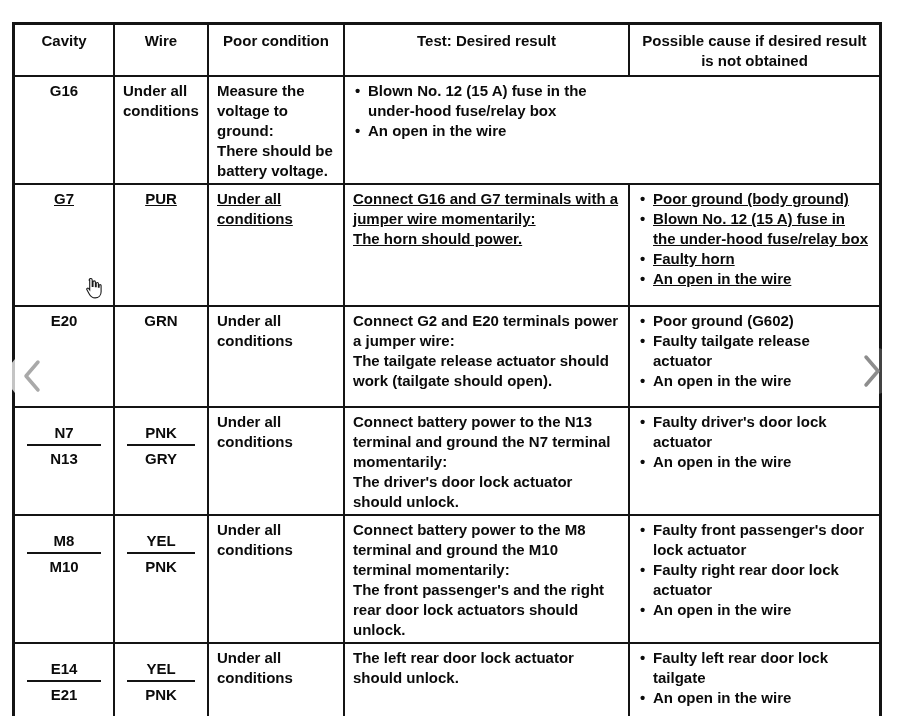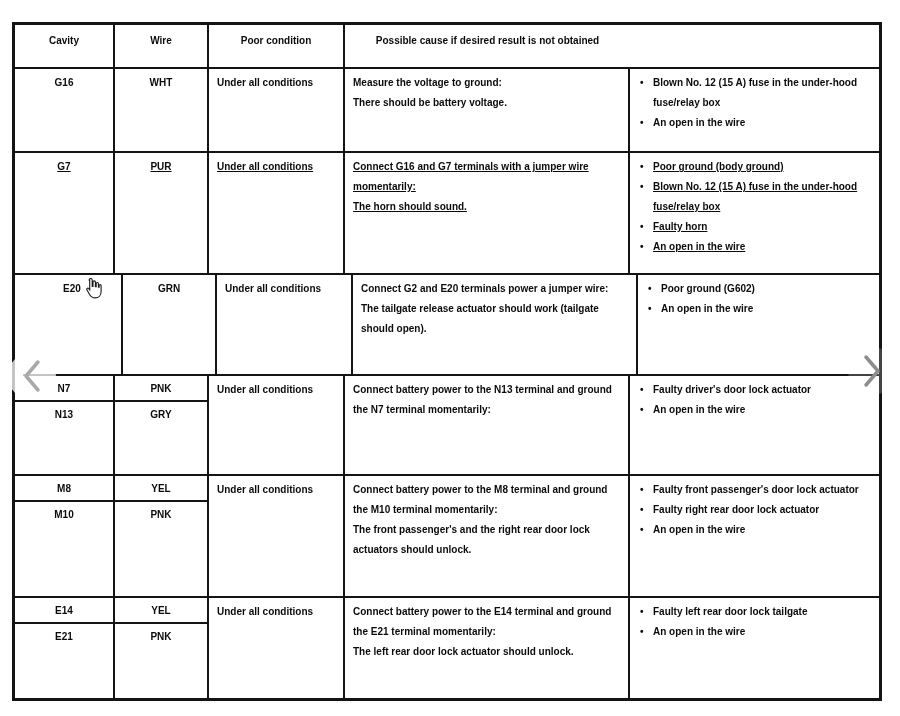--- a/index.html
+++ b/index.html
@@ -21,38 +21,38 @@
   }
   .row {
     display: grid;
     grid-template-columns: 100px 94px 136px 285px 1fr;
     border-bottom: 2px solid #141414;
   }
   .row:last-child { border-bottom: none; }
   .cell {
     border-right: 2px solid #141414;
     padding: 4px 8px 2px 8px;
-    font-size: 10px;
+    font-size: 15px;
     font-weight: bold;
     line-height: 20px;
   }
   .cell:last-child { border-right: none; }
   .hdr .cell { text-align: center; padding-top: 6px; padding-bottom: 4px; }
   .hdr { min-height: 44px; }
   .c-cavity, .c-wire { text-align: center; }
-  .cell.dual { padding: 0; }
+  .cell.dual { padding: 12px; }
   .dual .sub { padding: 3px 4px 1px 4px; text-align: center; }
   .dual .sub.top { border-bottom: 2px solid #141414; min-height: 24px; }
   .test p { margin: 0; }
   .causes { margin: 0; padding: 0; list-style: none; }
   .causes li { position: relative; padding-left: 15px; }
   .causes li::before { content: "\2022"; position: absolute; left: 2px; top: 0; }
   .r1 { min-height: 84px; }
   .r2 { min-height: 122px; text-decoration: underline; }
-  .r3 { min-height: 101px; margin-left: 8px; }
+  .r3 { min-height: 101px; }
   .r4 { min-height: 100px; }
   .r5 { min-height: 122px; }
   .r6 { min-height: 100px; }
 
   .nav-btn {
     position: absolute;
     width: 48px; height: 48px;
     border-radius: 50%;
     border: none;
     background: rgba(255,255,255,0.75);
@@ -73,46 +73,46 @@
 </style>
 </head>
 <body>
 
 <div class="diag-table">
 
   <div class="row hdr">
     <div class="cell">Cavity</div>
     <div class="cell">Wire</div>
     <div class="cell">Poor condition</div>
+    <div class="cell">Test: Desired result</div>
     <div class="cell">Possible cause if desired result is not obtained</div>
   </div>
 
   <div class="row r1">
     <div class="cell c-cavity">G16</div>
-    <div class="cell c-wire">WHT</div>
     <div class="cell">Under all conditions</div>
     <div class="cell test">
       <p>Measure the voltage to ground:</p>
       <p>There should be battery voltage.</p>
     </div>
     <div class="cell">
       <ul class="causes">
         <li>Blown No. 12 (15 A) fuse in the under-hood fuse/relay box</li>
         <li>An open in the wire</li>
       </ul>
     </div>
   </div>
 
   <div class="row r2">
     <div class="cell c-cavity">G7</div>
     <div class="cell c-wire">PUR</div>
     <div class="cell">Under all conditions</div>
     <div class="cell test">
       <p>Connect G16 and G7 terminals with a jumper wire momentarily:</p>
-      <p>The horn should sound.</p>
+      <p>The horn should power.</p>
     </div>
     <div class="cell">
       <ul class="causes">
         <li>Poor ground (body ground)</li>
         <li>Blown No. 12 (15 A) fuse in the under-hood fuse/relay box</li>
         <li>Faulty horn</li>
         <li>An open in the wire</li>
       </ul>
     </div>
   </div>
@@ -121,37 +121,39 @@
     <div class="cell c-cavity">E20</div>
     <div class="cell c-wire">GRN</div>
     <div class="cell">Under all conditions</div>
     <div class="cell test">
       <p>Connect G2 and E20 terminals power a jumper wire:</p>
       <p>The tailgate release actuator should work (tailgate should open).</p>
     </div>
     <div class="cell">
       <ul class="causes">
         <li>Poor ground (G602)</li>
+        <li>Faulty tailgate release actuator</li>
         <li>An open in the wire</li>
       </ul>
     </div>
   </div>
 
   <div class="row r4">
     <div class="cell c-cavity dual">
       <div class="sub top">N7</div>
       <div class="sub">N13</div>
     </div>
     <div class="cell c-wire dual">
       <div class="sub top">PNK</div>
       <div class="sub">GRY</div>
     </div>
     <div class="cell">Under all conditions</div>
     <div class="cell test">
       <p>Connect battery power to the N13 terminal and ground the N7 terminal momentarily:</p>
+      <p>The driver's door lock actuator should unlock.</p>
     </div>
     <div class="cell">
       <ul class="causes">
         <li>Faulty driver's door lock actuator</li>
         <li>An open in the wire</li>
       </ul>
     </div>
   </div>
 
   <div class="row r5">
@@ -181,21 +183,20 @@
     <div class="cell c-cavity dual">
       <div class="sub top">E14</div>
       <div class="sub">E21</div>
     </div>
     <div class="cell c-wire dual">
       <div class="sub top">YEL</div>
       <div class="sub">PNK</div>
     </div>
     <div class="cell">Under all conditions</div>
     <div class="cell test">
-      <p>Connect battery power to the E14 terminal and ground the E21 terminal momentarily:</p>
       <p>The left rear door lock actuator should unlock.</p>
     </div>
     <div class="cell">
       <ul class="causes">
         <li>Faulty left rear door lock tailgate</li>
         <li>An open in the wire</li>
       </ul>
     </div>
   </div>
 

